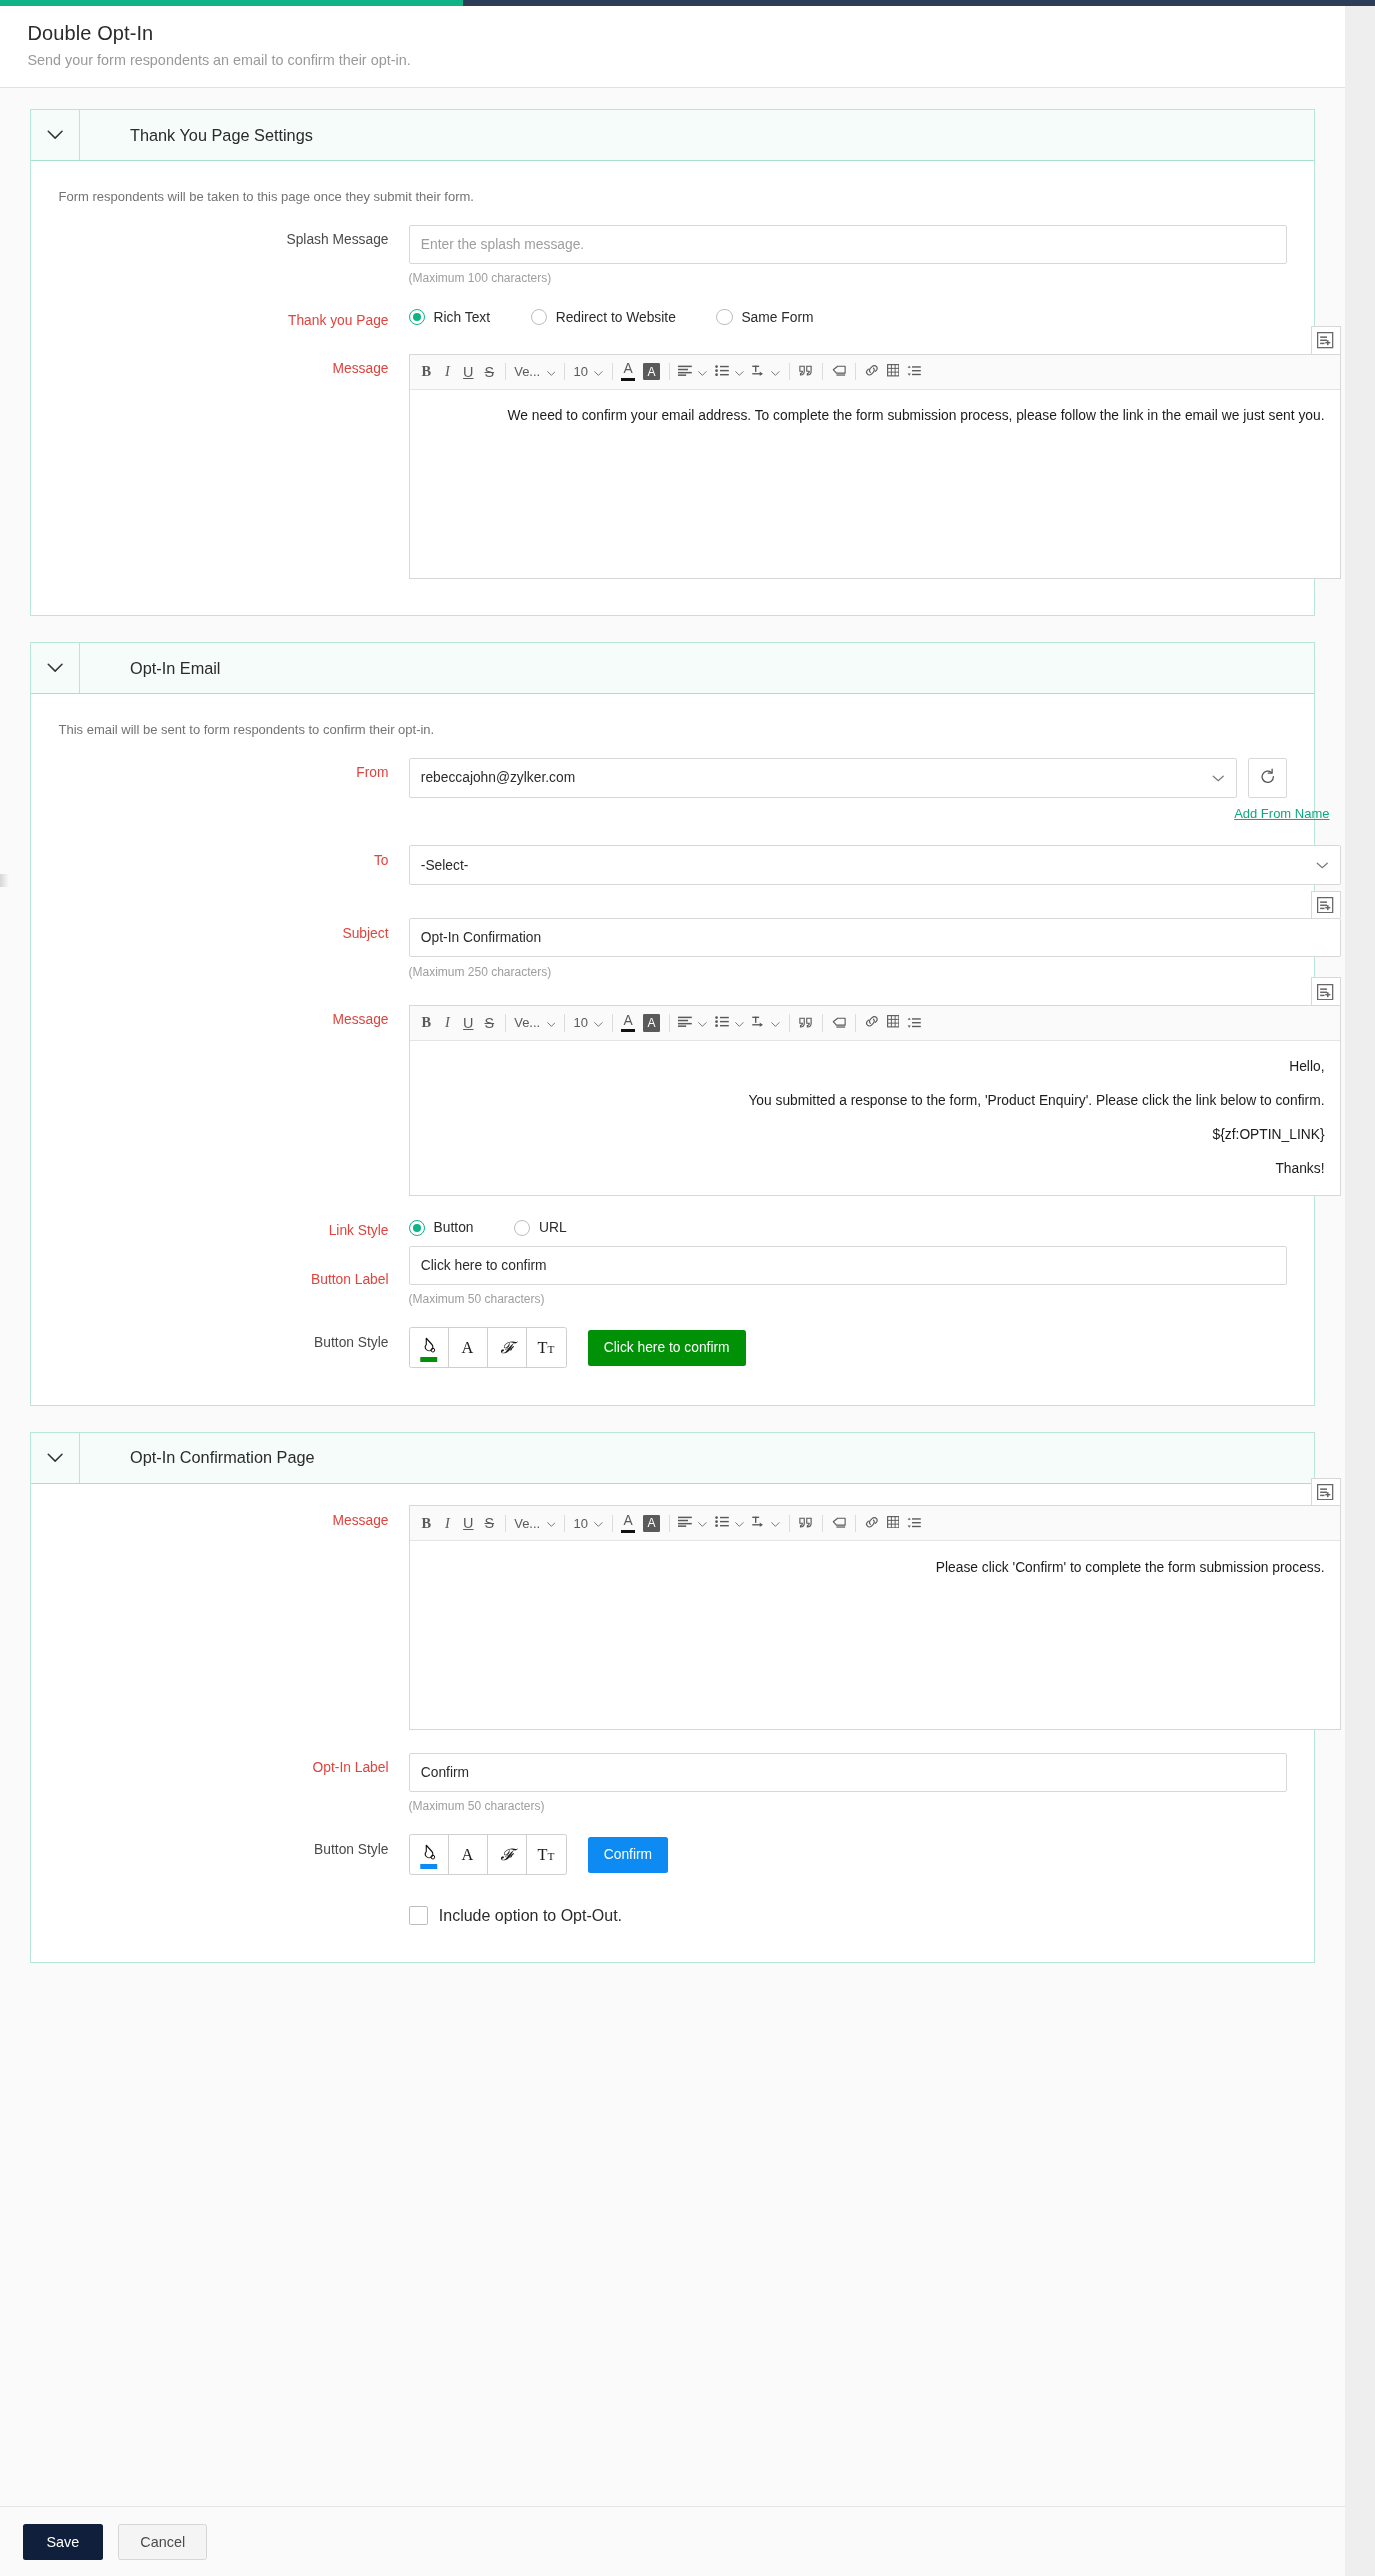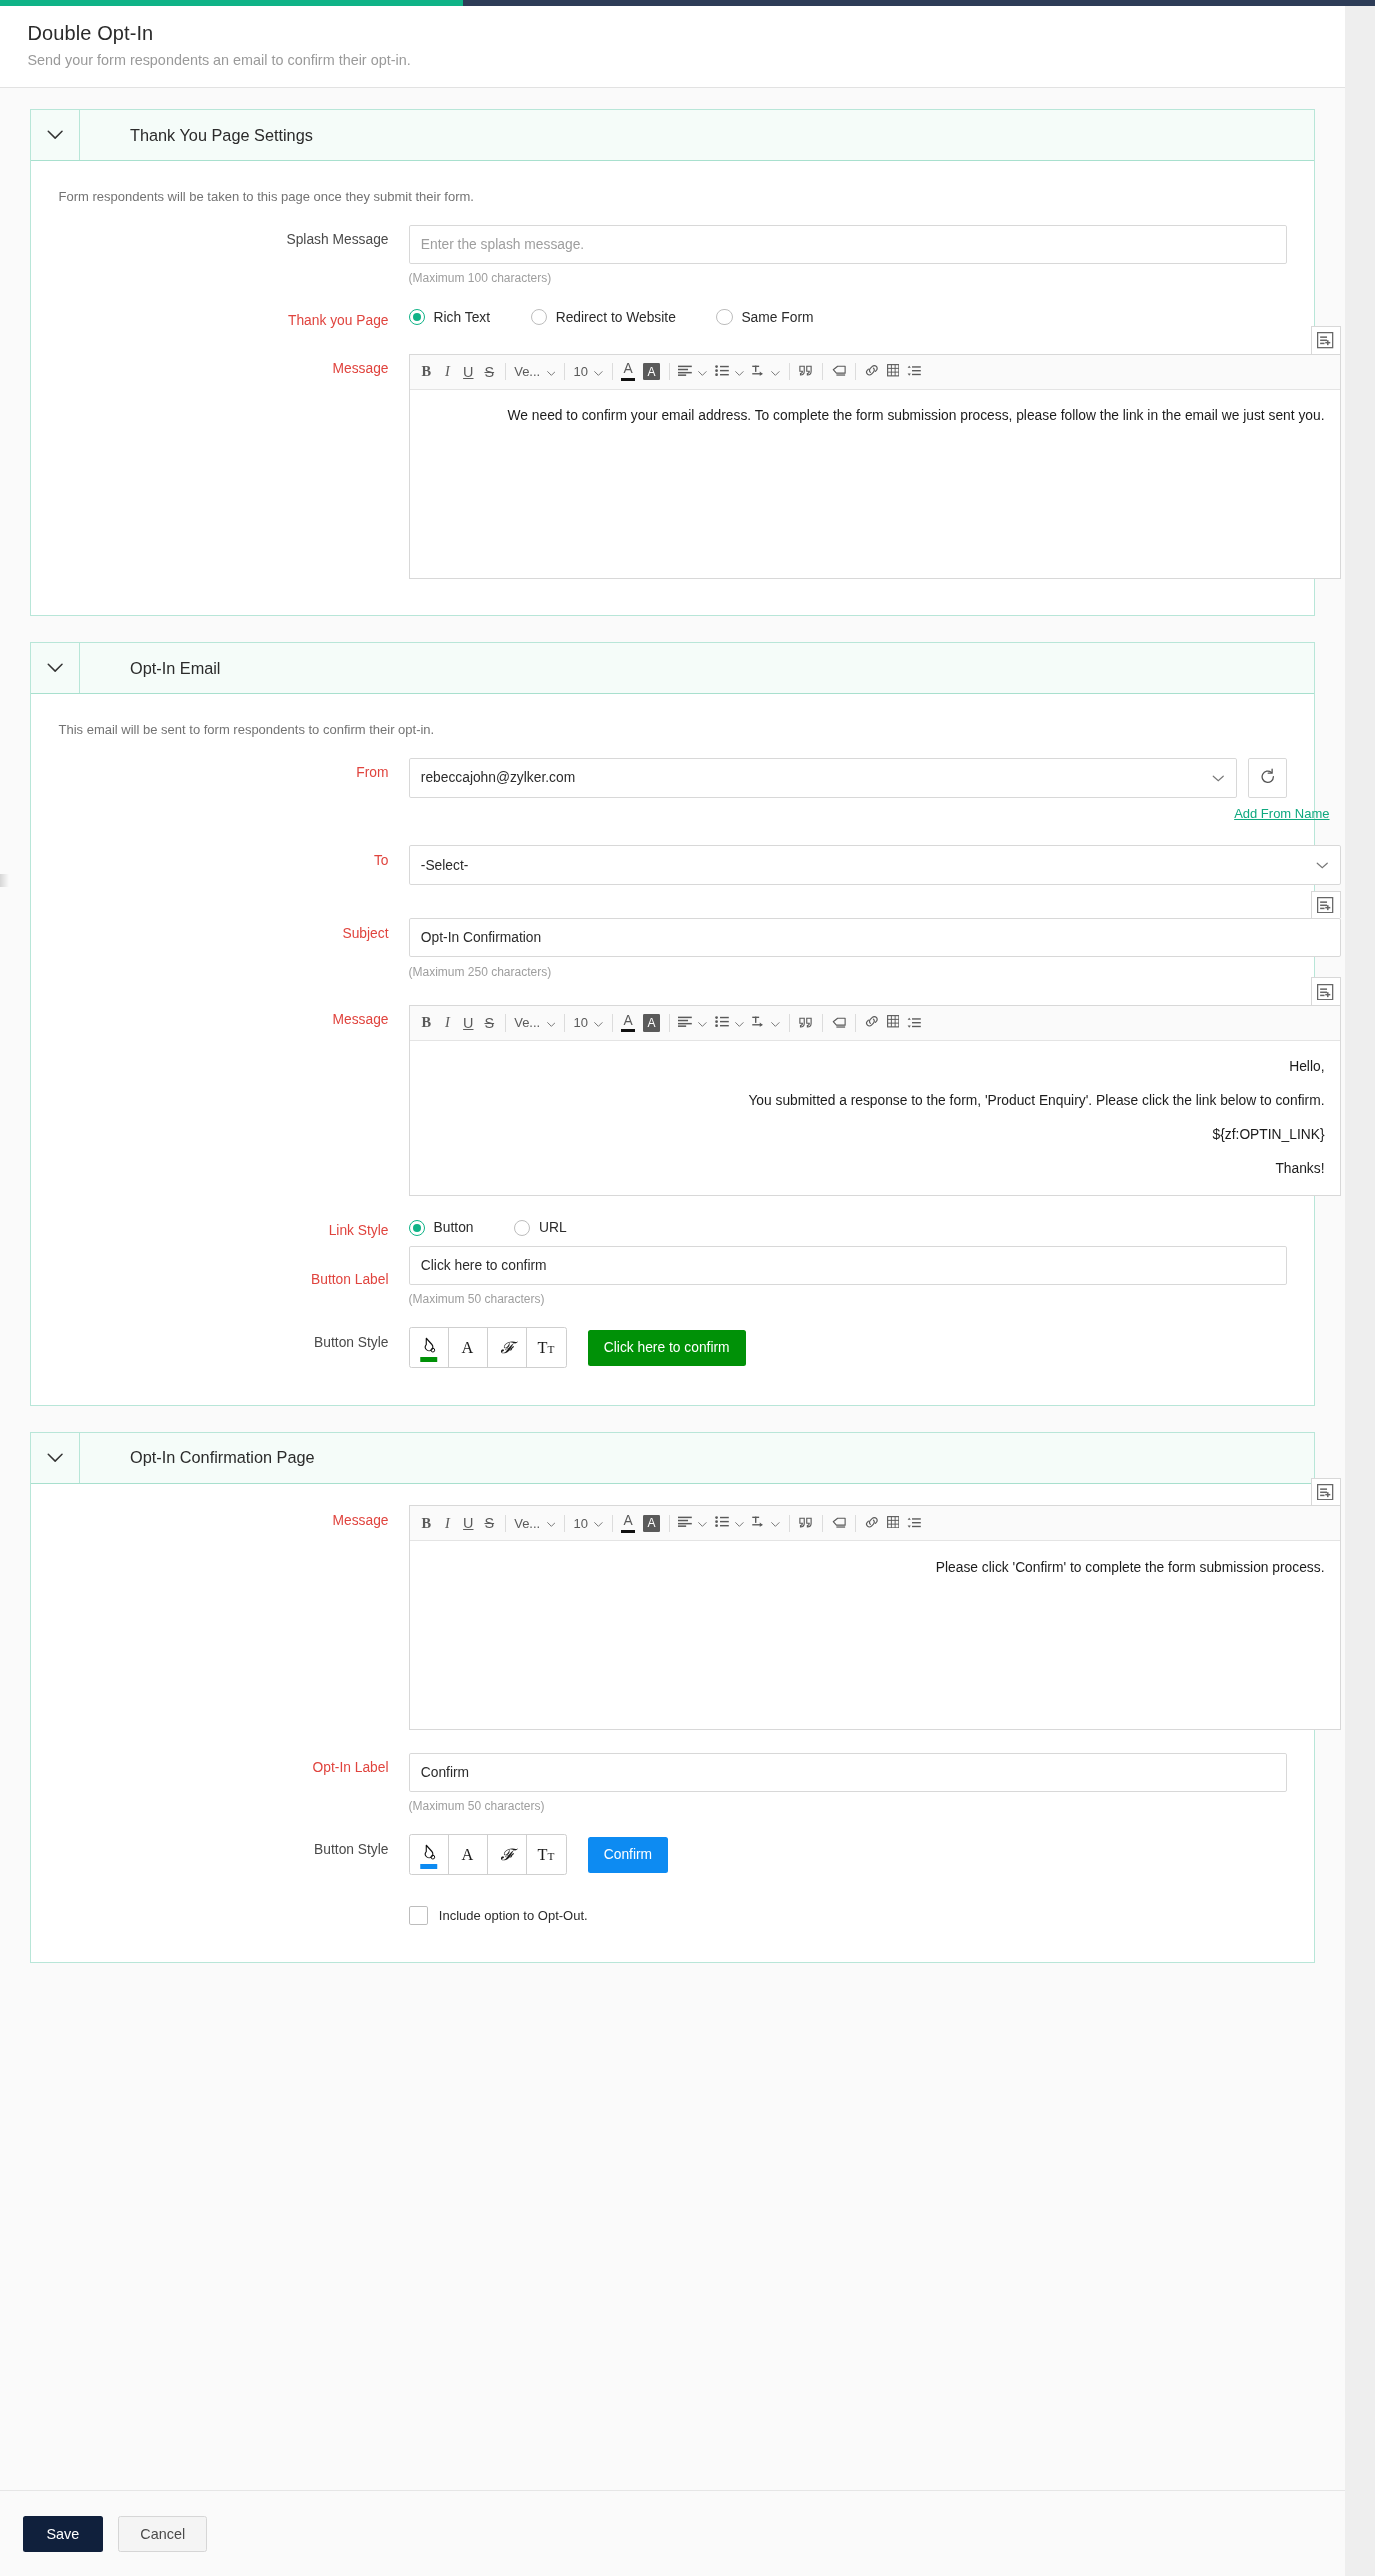--- a/index.html
+++ b/index.html
@@ -131,21 +131,21 @@
     background: #0fb387;
   }
   .radio span.lbl { font-size: 13.8px; color: #2b2b2b; margin-left: 8.8px; }
 
   
   .checkrow { display: flex; align-items: center; padding-top: 5px; }
   .cbox {
     width: 19px; height: 19px; border: 0.6px solid #bdbdbd; border-radius: 1.9px;
     background: #fff; flex: none; cursor: pointer;
   }
-  .checkrow .lbl { font-size: 13px; color: #2b2b2b; margin-left: 11.3px; }
+  .checkrow .lbl { font-size: 16px; color: #2b2b2b; margin-left: 11.3px; }
 
   
   .editor-wrap { position: relative; }
   .merge-btn {
     position: absolute; top: -27.5px; right: 0; width: 30px; height: 27.5px;
     border: 0.6px solid #d8d8d8; border-bottom: none; background: #fff;
     display: flex; align-items: center; justify-content: center; cursor: pointer;
     z-index: 2;
   }
   .editor {
@@ -207,21 +207,21 @@
   .style-cell .glyph.italF { font-family: "Liberation Serif", serif; font-style: italic; }
   .preview-btn {
     margin-left: 21px; height: 36px; border-radius: 2.5px; color: #fff;
     display: flex; align-items: center; justify-content: center;
     padding: 0 16.3px; font-size: 13.8px; cursor: pointer; border: none;
     font-family: "Liberation Sans", sans-serif;
   }
 
   
   .footer {
-    position: absolute; left: 0; bottom: 0; width: 1345px; height: 86px;
+    position: absolute; left: 0; bottom: 0; width: 1345px; height: 70px;
     background: #fafafa; border-top: 0.6px solid #e6e6e6;
     display: flex; align-items: center; padding-left: 22.5px; gap: 15px;
   }
   .btn-save {
     background: #10203c; color: #fff; border: none; border-radius: 2.5px;
     height: 36px; padding: 0 24px; font-size: 14.4px; cursor: pointer;
     font-family: "Liberation Sans", sans-serif;
   }
   .btn-cancel {
     background: #f4f4f4; color: #4a4a4a; border: 0.6px solid #d6d6d6;

